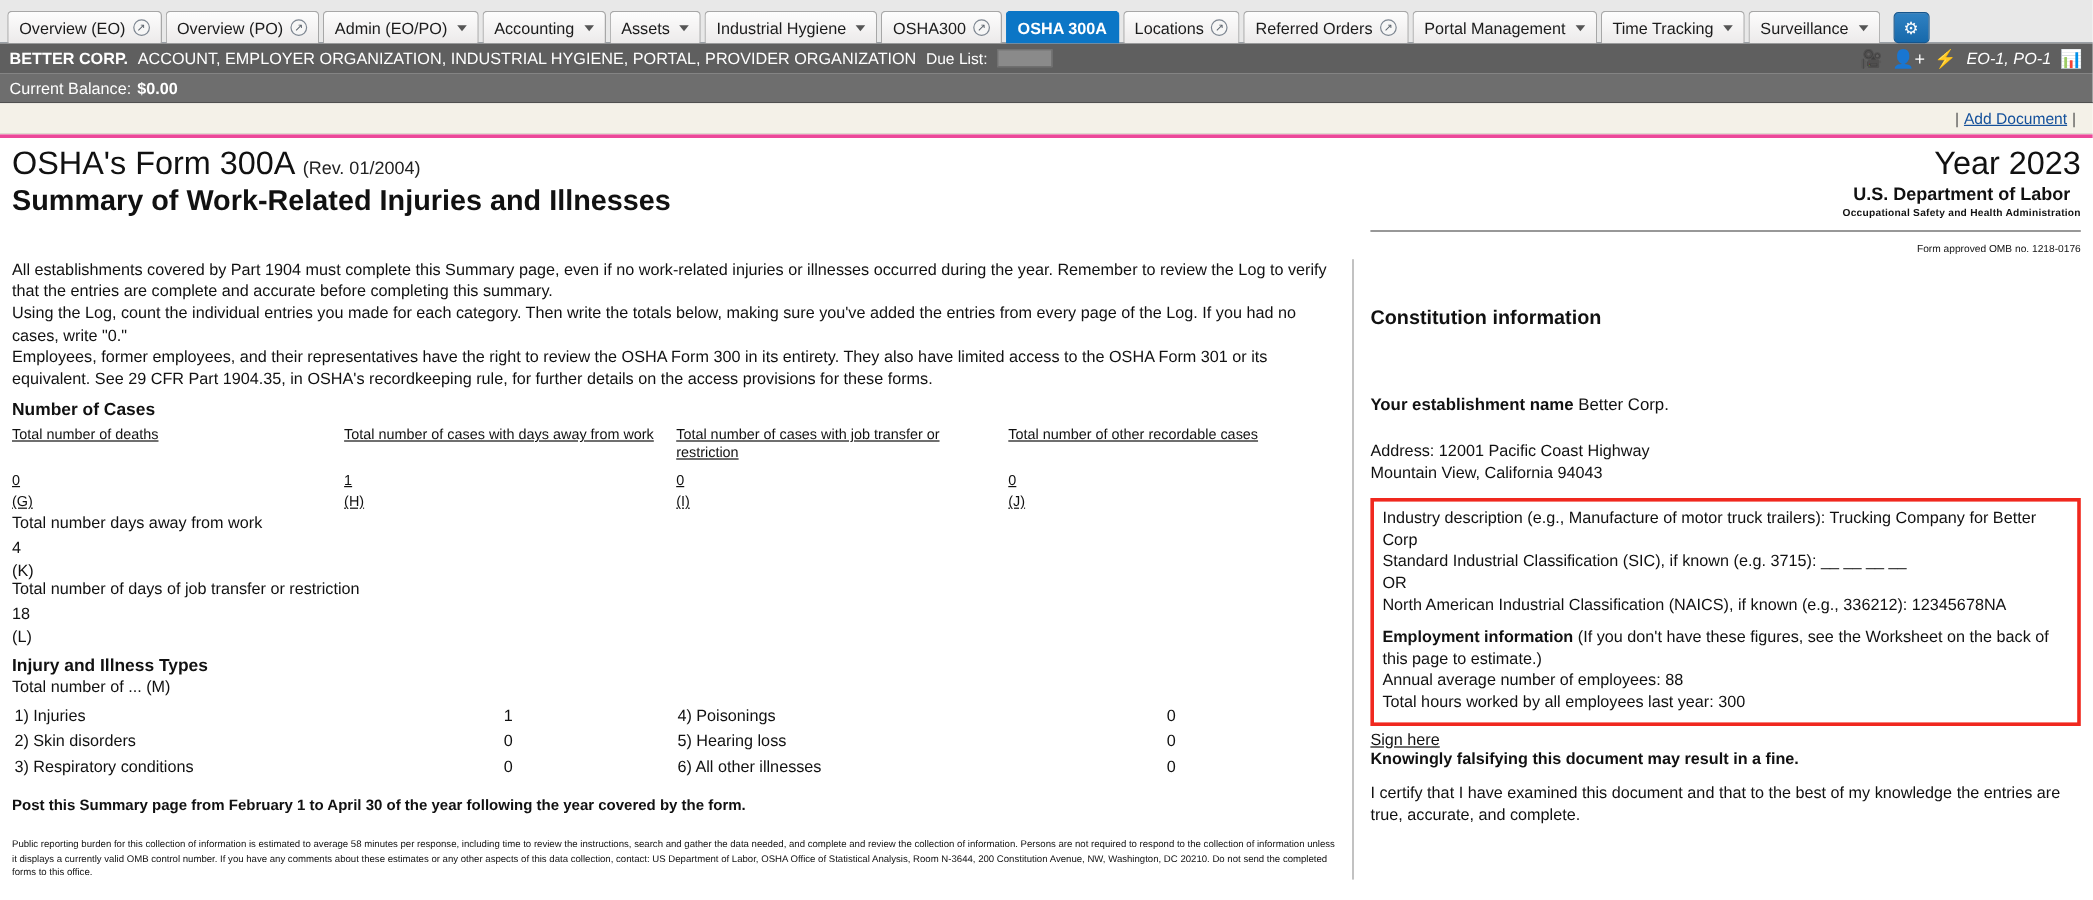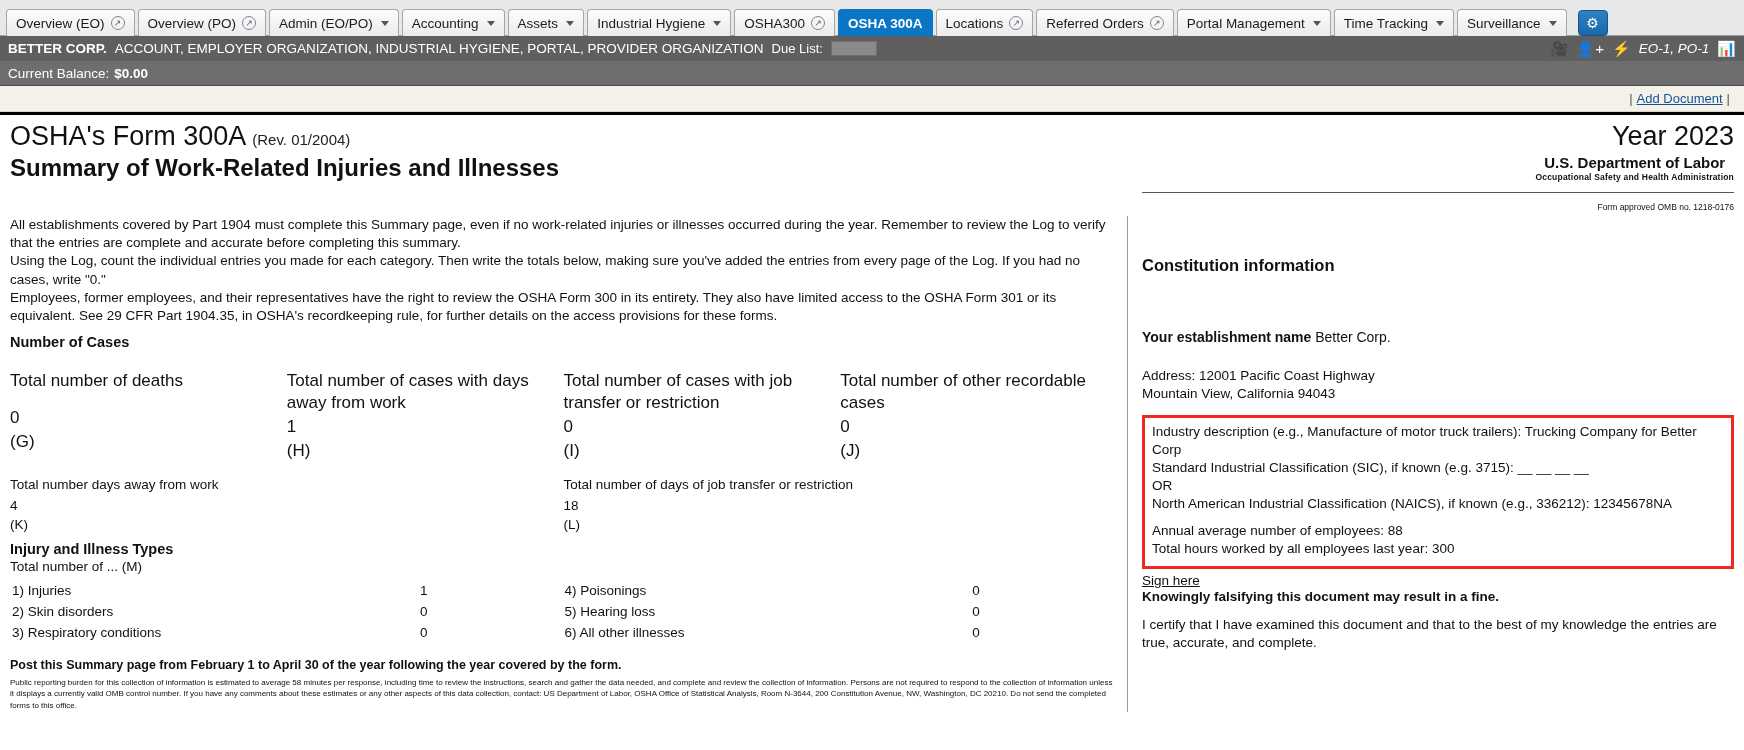--- a/index.html
+++ b/index.html
@@ -124,21 +124,21 @@
     color: #1d5f9e;
     border-bottom: 1px solid #d8d4c8;
   }
   .addbar .sep { color: #555; margin: 0 4px; }
   .addbar a { color: #15519b; text-decoration: underline; cursor: pointer; }
   
   .formwrap {
     position: relative;
     height: calc(750px - 36px - 25px - 25px - 26px);
     background: #ffffff;
-    border-top: 3px solid #000000;
+    border-top: 3px solid #ec4899;
     padding: 6px 10px 0 10px;
   }
   .form-head { display: flex; justify-content: space-between; align-items: flex-start; }
   .title-main {
     font-size: 27px;
     color: #111;
     font-weight: normal;
     line-height: 1.15;
   }
   .title-main .rev { font-size: 15px; color: #222; }
@@ -199,33 +199,35 @@
     line-height: 1.35;
   }
   .sect-title {
     font-size: 14.5px;
     font-weight: bold;
     color: #111;
     margin-top: 9px;
   }
   .grid4 {
     display: flex;
-    margin-top: 20px;
-    font-size: 17px;
-    color: #111;
+    margin-top: 5px;
+    font-size: 12px;
+    color: #111;
+    text-decoration: underline;
   }
   .g-cell { width: 25%; padding-right: 10px; }
   .g-cell .lbl { line-height: 1.25; min-height: 34px; }
   .g-cell .val { margin-top: 4px; }
   .g-cell .code { margin-top: 4px; }
   .grid2 {
     display: flex;
-    margin-top: 16px;
-    font-size: 13.5px;
-    color: #111;
+    margin-top: 3px;
+    font-size: 13.5px;
+    color: #111;
+    flex-direction: column;
   }
   .g2-cell { width: 50%; padding-right: 10px; }
   .g2-cell .lbl { line-height: 1.25; }
   .g2-cell .val { margin-top: 4px; }
   .g2-cell .code { margin-top: 4px; }
   .iit-sub { font-size: 13.5px; margin-top: 2px; color: #111; }
   .iit-table { width: 100%; font-size: 13.5px; color: #111; margin-top: 5px; }
   .iit-table td { padding: 2px 0; }
   .iit-l { width: 37%; }
   .iit-lv { width: 13%; }
@@ -234,21 +236,21 @@
   .postline {
     font-size: 12.5px;
     font-weight: bold;
     color: #111;
     margin-top: 14px;
   }
   .fineprint {
     font-size: 8px;
     color: #111;
     line-height: 1.45;
-    margin-top: 5px;
+    margin-top: 20px;
   }
   
   .estab-title {
     font-size: 16.5px;
     font-weight: bold;
     color: #111;
     margin-top: 40px;
   }
   .estab-name {
     font-size: 14px;
@@ -475,20 +477,24 @@
         </div>
         <div>Mountain View, California 94043</div>
       </div>
 
       <div class="redbox">
         <div>Industry description (e.g., Manufacture of motor truck trailers): Trucking Company for Better Corp</div>
         <div>Standard Industrial Classification (SIC), if known (e.g. 3715): __ __ __ __</div>
         <div>OR</div>
         <div>North American Industrial Classification (NAICS), if known (e.g., 336212): 12345678NA</div>
         <div class="gap"></div>
+        <div>
+          <b>Employment information</b>
+          <span>(If you don't have these figures, see the Worksheet on the back of this page to estimate.)</span>
+        </div>
         <div>Annual average number of employees: 88</div>
         <div>Total hours worked by all employees last year: 300</div>
       </div>
 
       <div class="signhere">
         <span class="underline">Sign here</span>
       </div>
       <div class="knowingly">Knowingly falsifying this document may result in a fine.</div>
       <div class="certify">I certify that I have examined this document and that to the best of my knowledge the entries are true, accurate, and complete.</div>
     </div>

